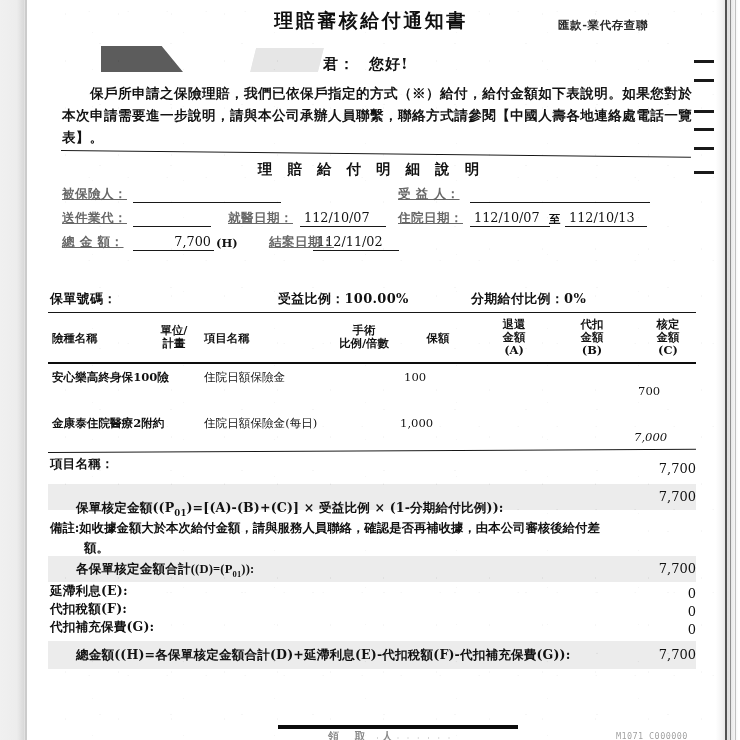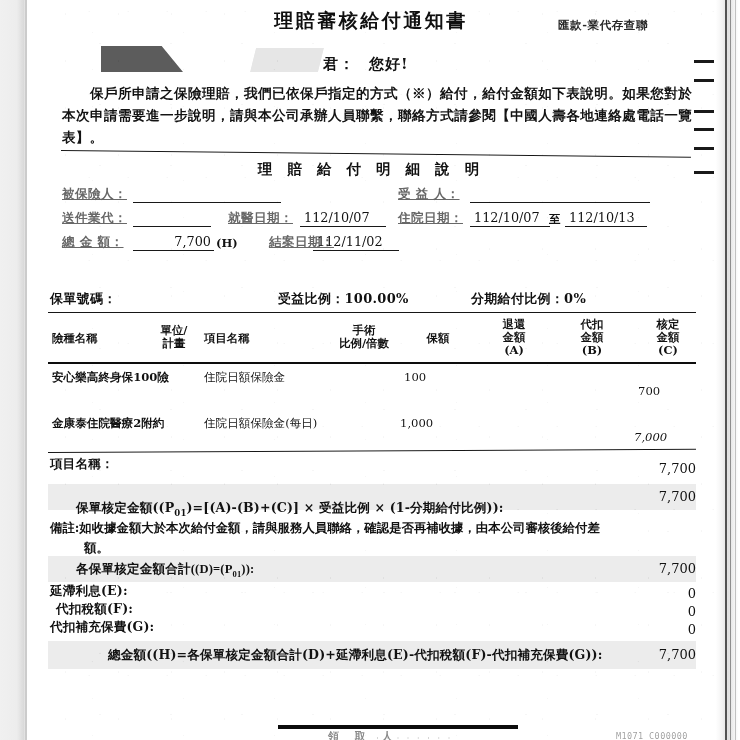--- a/index.html
+++ b/index.html
@@ -452,28 +452,28 @@
       <span class="note-ind">額。</span>
     </div>
 
     <div class="band" style="top:556px; height:26px;"></div>
     <span class="lbl" style="left:48px; top:561px;font-family:Liberation Serif, serif;"><span>各保單核定金額合計((D)=(P</span><sub>01</sub><span>)):</span></span>
     <span class="amt" style="left:548px; top:561px;">7,700</span>
 
     <span class="lbl" style="left:22px; top:583px;">延滯利息(E):</span>
     <span class="amt" style="left:548px; top:586px;">0</span>
 
-    <span class="lbl" style="left:22px; top:601px;margin-left:6px;">代扣稅額(F):</span>
+    <span class="lbl" style="left:22px; top:601px;">代扣稅額(F):</span>
     <span class="amt" style="left:548px; top:604px;">0</span>
 
     <span class="lbl" style="left:22px; top:619px;">代扣補充保費(G):</span>
     <span class="amt" style="left:548px; top:622px;">0</span>
 
     <div class="band" style="top:641px; height:28px;"></div>
-    <span class="lbl" style="left:48px; top:647px;margin-left:32px;">總金額((H)=各保單核定金額合計(D)+延滯利息(E)-代扣稅額(F)-代扣補充保費(G)):</span>
+    <span class="lbl" style="left:48px; top:647px;">總金額((H)=各保單核定金額合計(D)+延滯利息(E)-代扣稅額(F)-代扣補充保費(G)):</span>
     <span class="amt" style="left:548px; top:647px;">7,700</span>
 
     <div class="sig-rule"></div>
     <span class="sig-label">領 取 人</span>
     <span class="sig-dots">：：：：：：：：</span>
     <span class="footer-code">M1071 C000000 0000000</span>
 
     <div class="noise"></div>
   </div>
 

